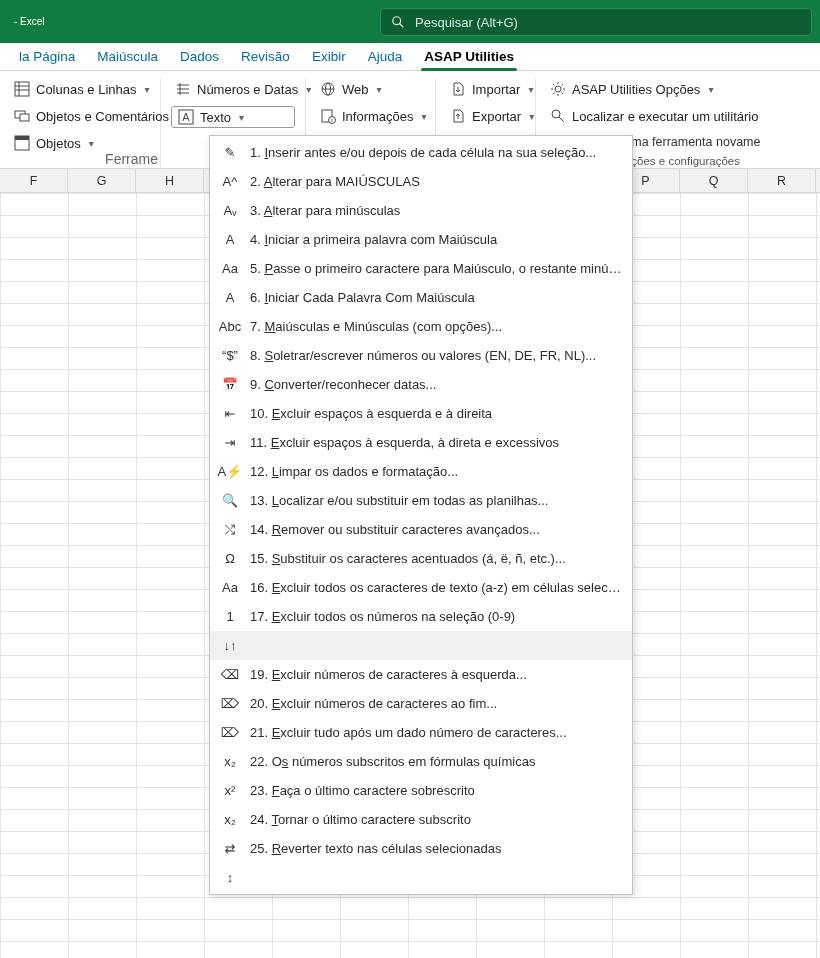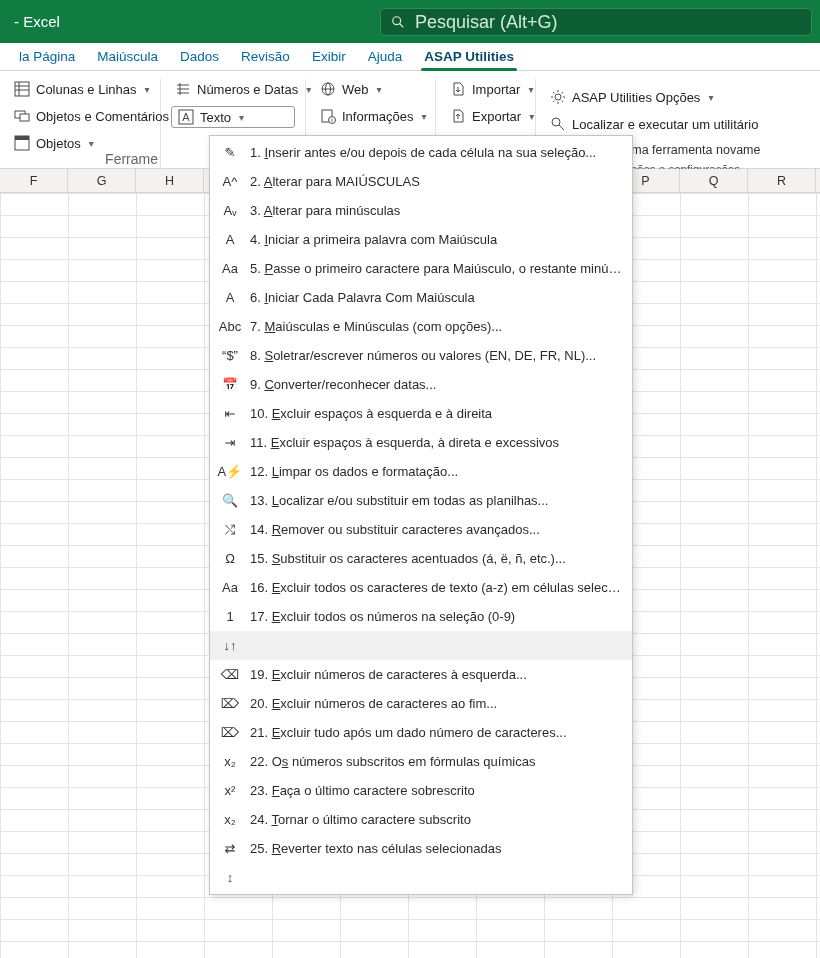--- a/index.html
+++ b/index.html
@@ -18,57 +18,57 @@
   
   .titlebar {
     height: 43px;
     background: #107c41;
     color: #fff;
     display: flex;
     align-items: center;
     padding: 0 14px;
     position: relative;
   }
-  .title-text { font-size: 15px; margin-left: 0; }
+  .title-text { font-size: 10px; margin-left: 0; }
   .searchbox {
     position: absolute;
     left: 380px;
     top: 8px;
     height: 28px;
     width: 432px;
     background: #0d5f33;
     border: 1px solid #2d8b57;
     border-radius: 4px;
     display: flex;
     align-items: center;
     padding: 0 10px;
     gap: 10px;
   }
   .searchbox .sicon { width: 14px; height: 14px; }
-  .searchbox .stext { color: #d3e9dd; font-size: 18px; pointer-events:none;}
+  .searchbox .stext { color: #d3e9dd; font-size: 13px; pointer-events:none;}
 
   
   .tabs {
     height: 28px;
     background: #ffffff;
     border-bottom: 1px solid #d6d6d6;
     display: flex;
     align-items: flex-end;
     padding: 0 8px;
     gap: 0;
   }
   .tab {
     padding: 5px 11px 6px 11px;
     font-size: 13.5px;
     color: #0369a1;
     cursor: pointer;
     position: relative;
   }
   .tab.active {
-    color: #0c4a6e;
+    color: #000000;
     font-weight: 600;
   }
   .tab.active::after {
     content: "";
     position: absolute;
     left: 8px; right: 8px; bottom: -1px;
     height: 3px;
     background: #107c41;
     border-radius: 2px;
   }
@@ -327,21 +327,21 @@
         <svg width="16" height="16">
             <path d="M4 2h6l3 3v9H4z" fill="none" stroke="#4a4a4a"></path>
             <path d="M8 11V6M6 8l2-2 2 2" fill="none" stroke="#4a4a4a"></path>
           </svg>
       </span>
       <span>Exportar</span>
       <span class="chev">▾</span>
     </div>
   </div>
 
-  <div class="rgroup" style="flex:1; border-right:none;margin-top:8px;">
+  <div class="rgroup" style="flex:1; border-right:none;">
     <div class="rbtn">
       <span class="ricon">
         <svg width="16" height="16">
             <circle cx="8" cy="8" r="3" fill="none" stroke="#4a4a4a"></circle>
             <path d="M8 1v2M8 13v2M1 8h2M13 8h2M3 3l1.4 1.4M11.6 11.6L13 13M3 13l1.4-1.4M11.6 4.4L13 3" stroke="#4a4a4a"></path>
           </svg>
       </span>
       <span>ASAP Utilities Opções</span>
       <span class="chev">▾</span>
     </div>

